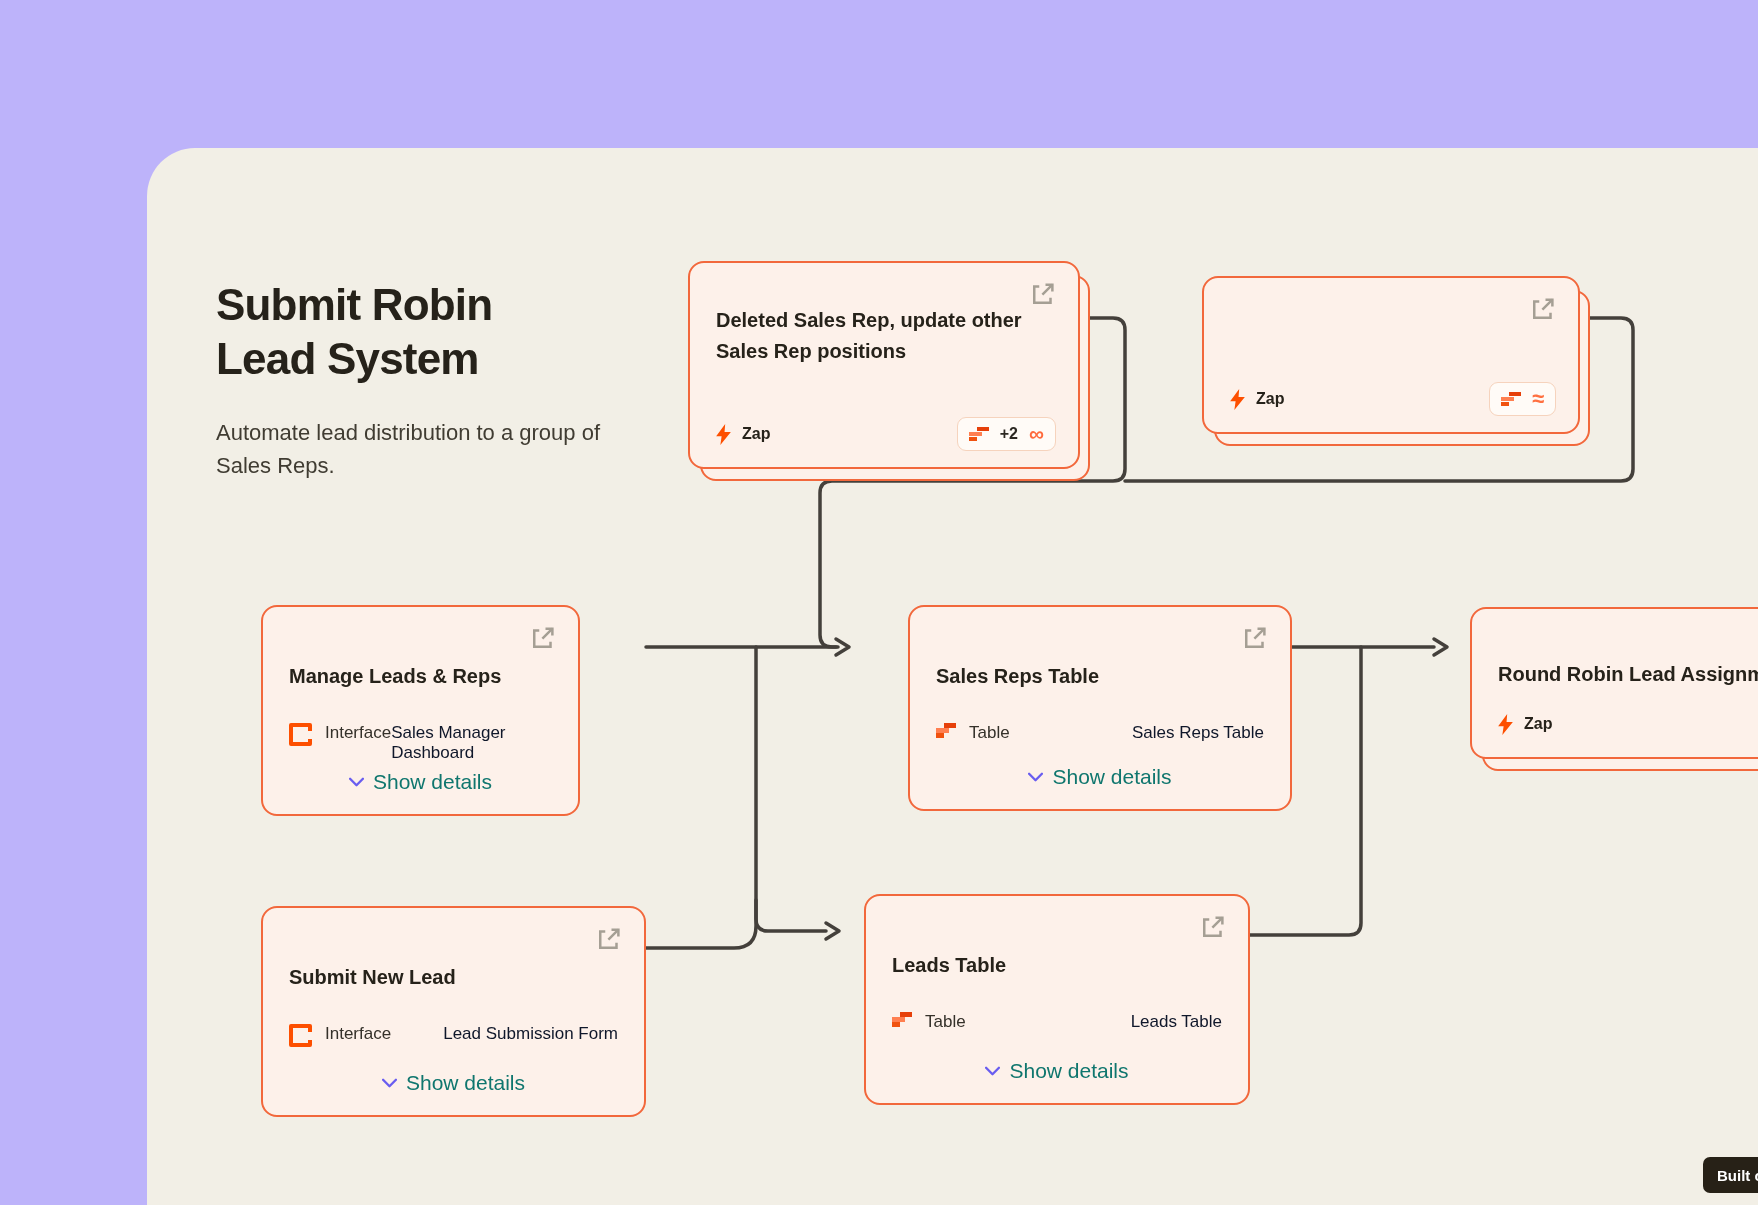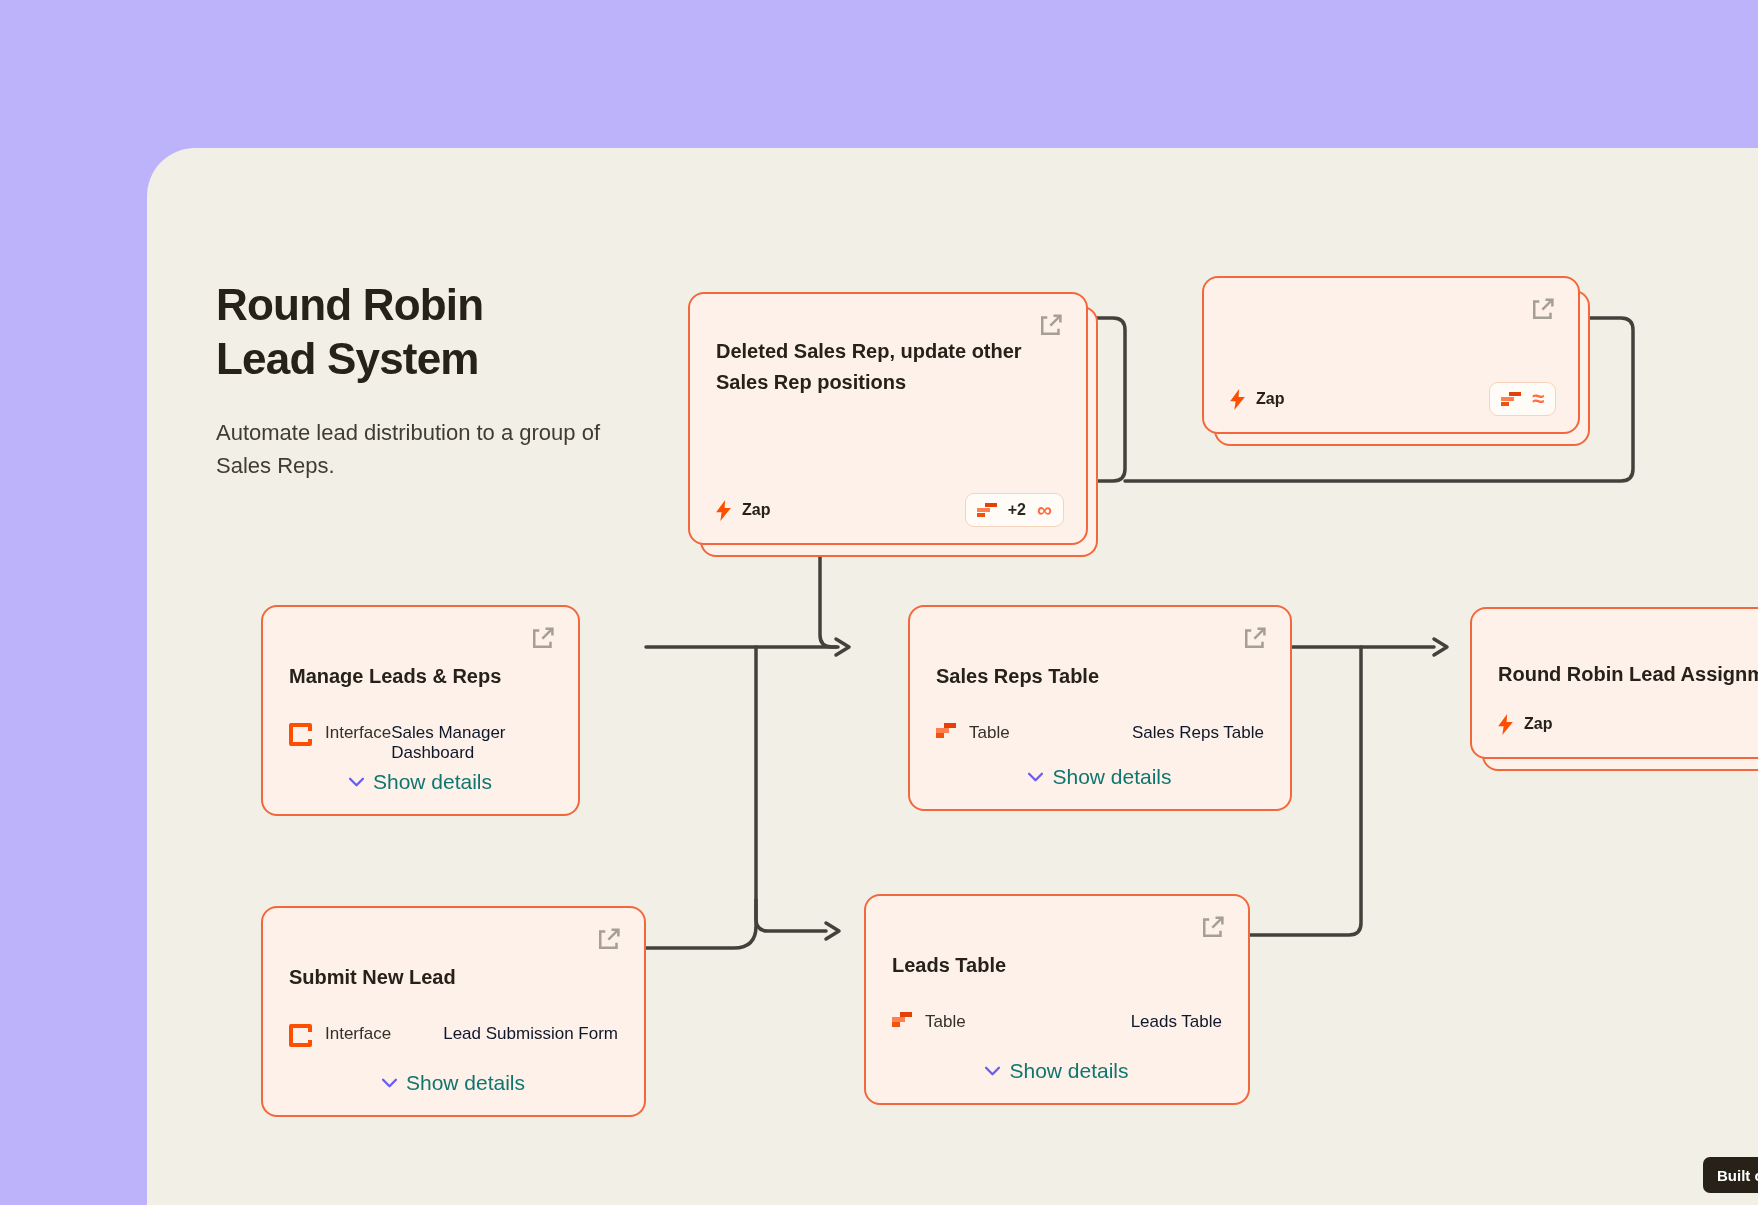--- a/index.html
+++ b/index.html
@@ -75,25 +75,25 @@
       <path d="M646,948 H734 Q756,948 756,926 V900"></path>
 
       <path d="M1256,647 H1434"></path>
       <path d="M1434,639 L1447,647 L1434,655"></path>
 
       <path d="M1250,935 H1349 Q1361,935 1361,923 V647"></path>
     </g>
   </svg>
 
   <div id="header">
-    <h1><span>Round Robin</span><br><span>Lead System</span></h1>
+    <h1><span>Submit Robin</span><br><span>Lead System</span></h1>
     <p>Automate lead distribution to a group of Sales Reps.</p>
   </div>
 
-  <div class="card" style="left:688px;top:292px;width:392px;height:253px;padding-left:8px;">
+  <div class="card" style="left:688px;top:261px;width:392px;height:208px;">
     <div class="stack"></div>
     <div class="card-body">
       <span class="ext">
         <svg width="30" height="30" viewBox="0 0 24 24" fill="none" stroke="#a59f94" stroke-width="2">
           <path d="M9 6 H5 V19 H18 V15"></path>
             <path d="M11.5 12.5 L19.5 4.5"></path>
             <path d="M14 4.5 H19.5 V10"></path>
         </svg>
       </span>
       <div class="card-title" style="top:42px;">Deleted Sales Rep, update other Sales Rep positions</div>

